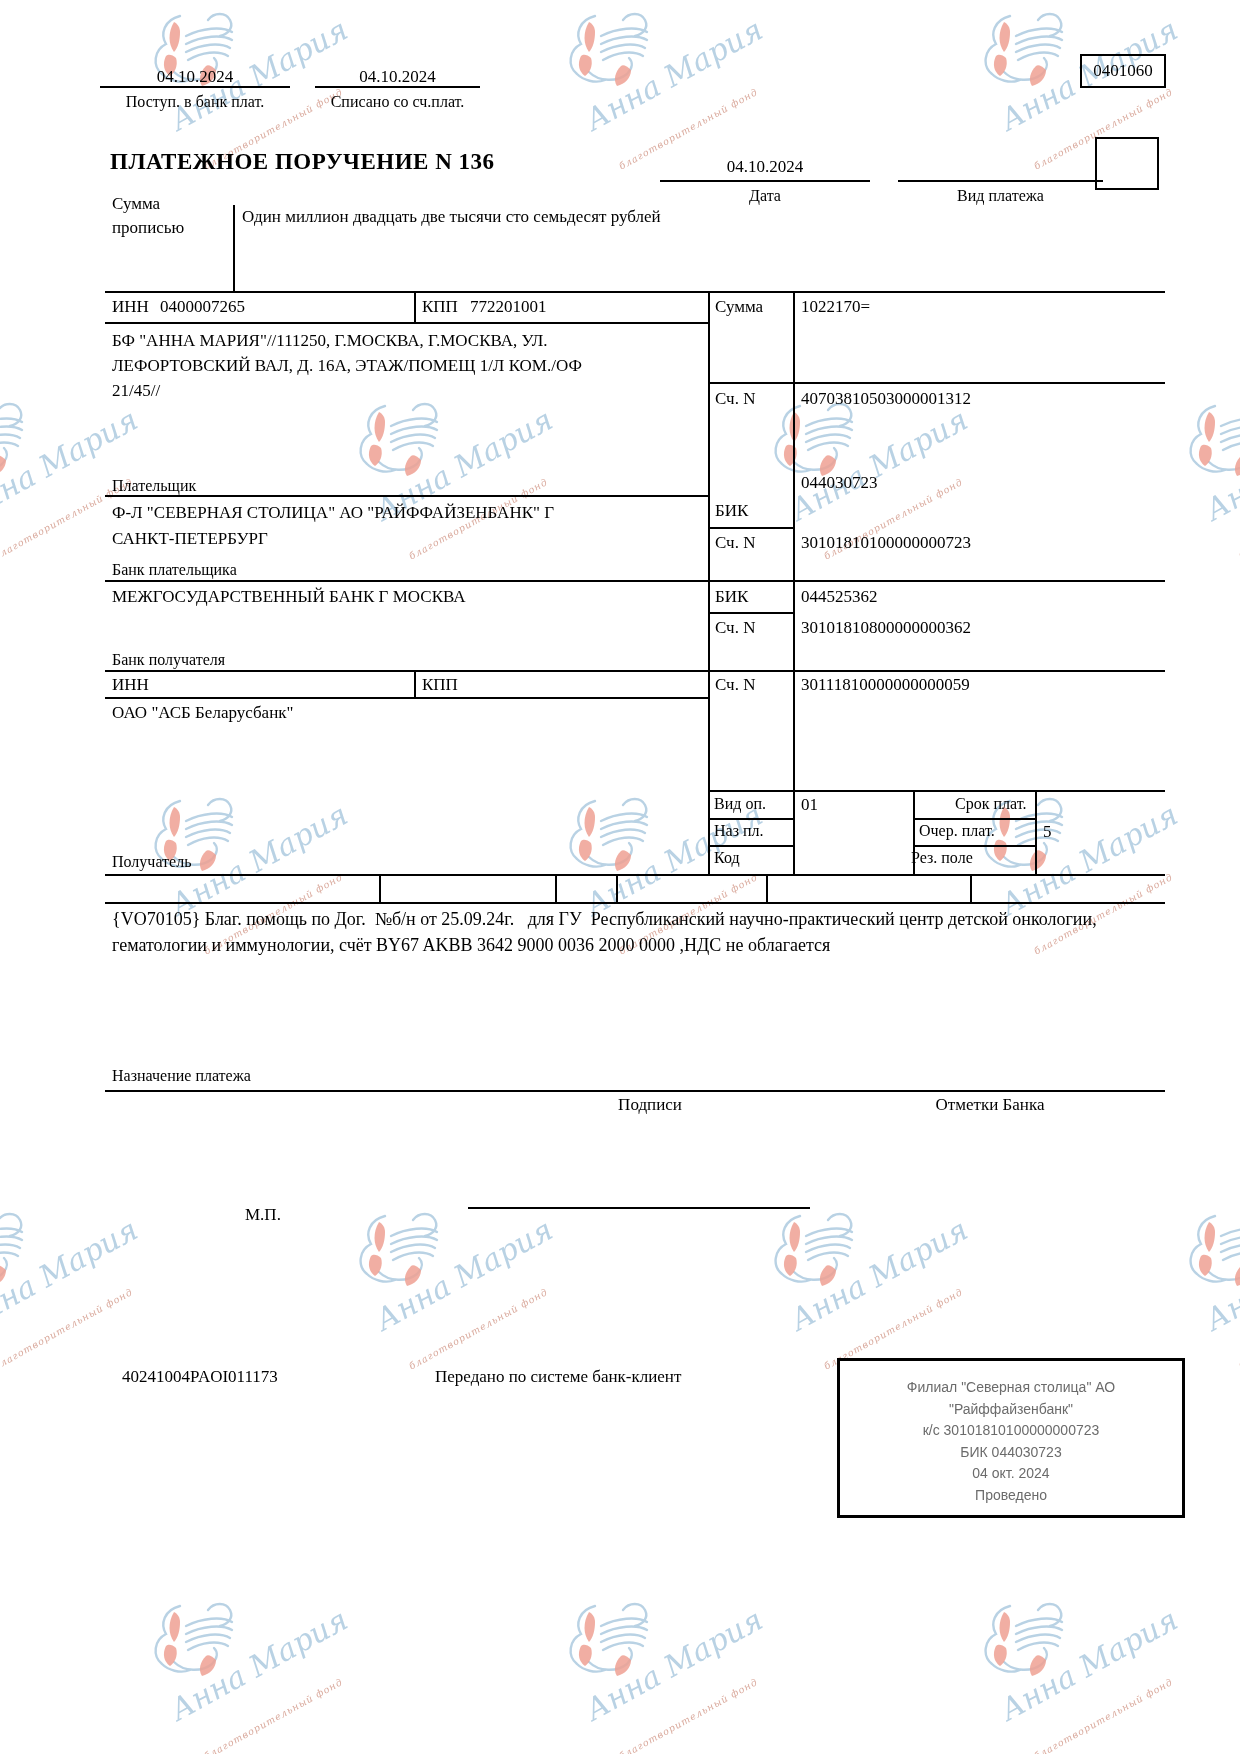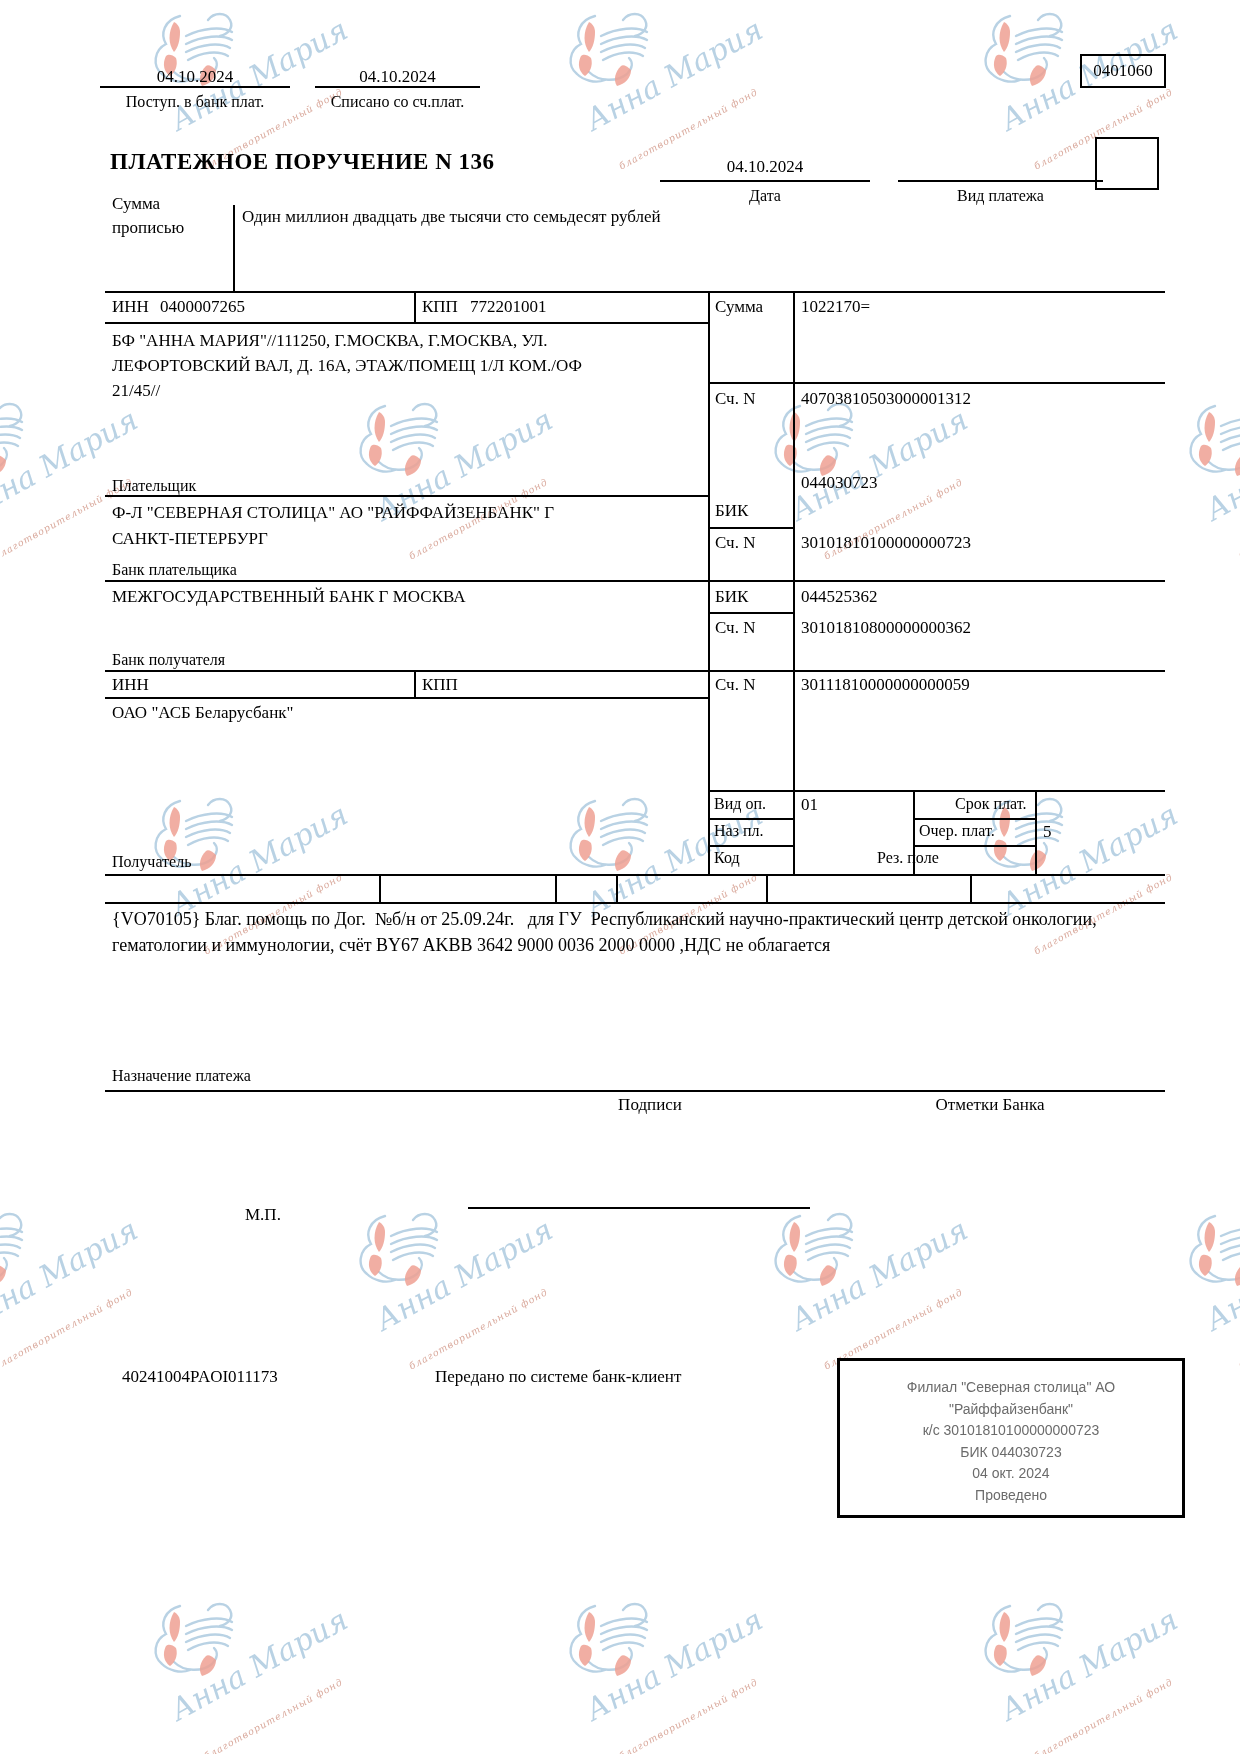--- a/index.html
+++ b/index.html
@@ -397,21 +397,21 @@
     <div class="t" style="left:801px;top:794px;">01</div>
     <div class="t s16" style="left:955px;top:794px;">Срок плат.</div>
     <div class="hline" style="left:708px;top:818px;width:85px;"></div>
     <div class="hline" style="left:913px;top:818px;width:122px;"></div>
     <div class="t s16" style="left:714px;top:821px;">Наз пл.</div>
     <div class="t s16" style="left:919px;top:821px;">Очер. плат.</div>
     <div class="t" style="left:1043px;top:821px;">5</div>
     <div class="hline" style="left:708px;top:845px;width:85px;"></div>
     <div class="hline" style="left:913px;top:845px;width:122px;"></div>
     <div class="t s16" style="left:714px;top:848px;">Код</div>
-    <div class="t s16" style="left:877px;top:848px;text-align:right;">Рез. поле</div>
+    <div class="t s16" style="left:911px;top:848px;text-align:right;">Рез. поле</div>
     <div class="hline" style="left:105px;top:874px;width:1060px;"></div>
 
     <div class="vline" style="left:379px;top:874px;height:28px;"></div>
     <div class="vline" style="left:555px;top:874px;height:28px;"></div>
     <div class="vline" style="left:616px;top:874px;height:28px;"></div>
     <div class="vline" style="left:766px;top:874px;height:28px;"></div>
     <div class="vline" style="left:970px;top:874px;height:28px;"></div>
     <div class="hline" style="left:105px;top:902px;width:1060px;"></div>
 
     <div class="t w" style="left:112px;top:906px;width:1005px;font-size:18px;line-height:26px;">{VO70105} Благ. помощь по Дог.  №б/н от 25.09.24г.   для ГУ  Республиканский научно-практический центр детской онкологии, гематологии и иммунологии, счёт BY67 AKBB 3642 9000 0036 2000 0000 ,НДС не облагается</div>

